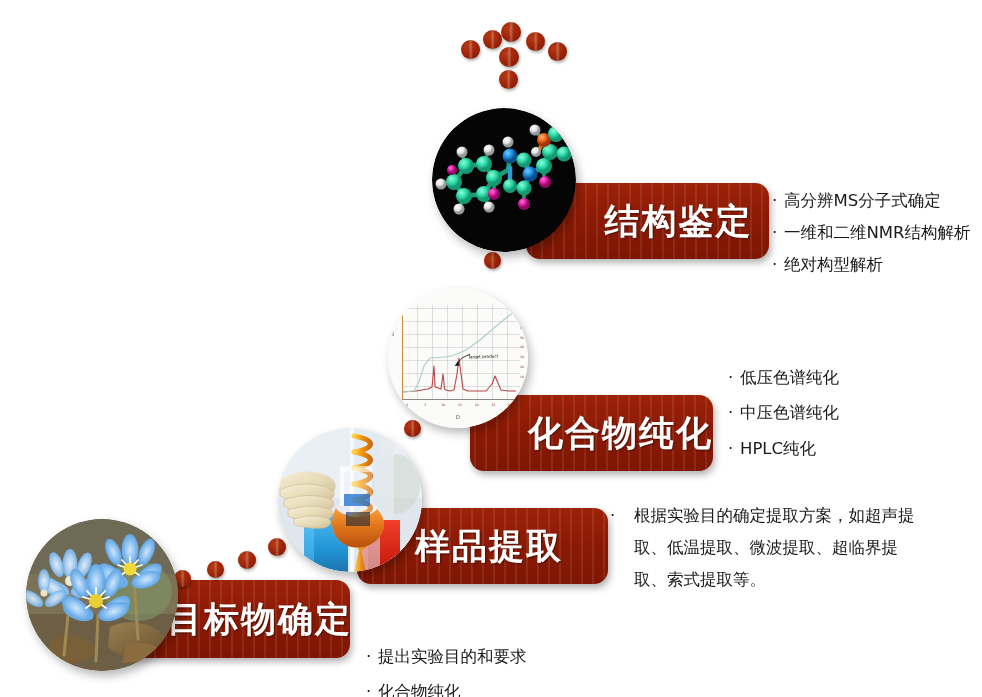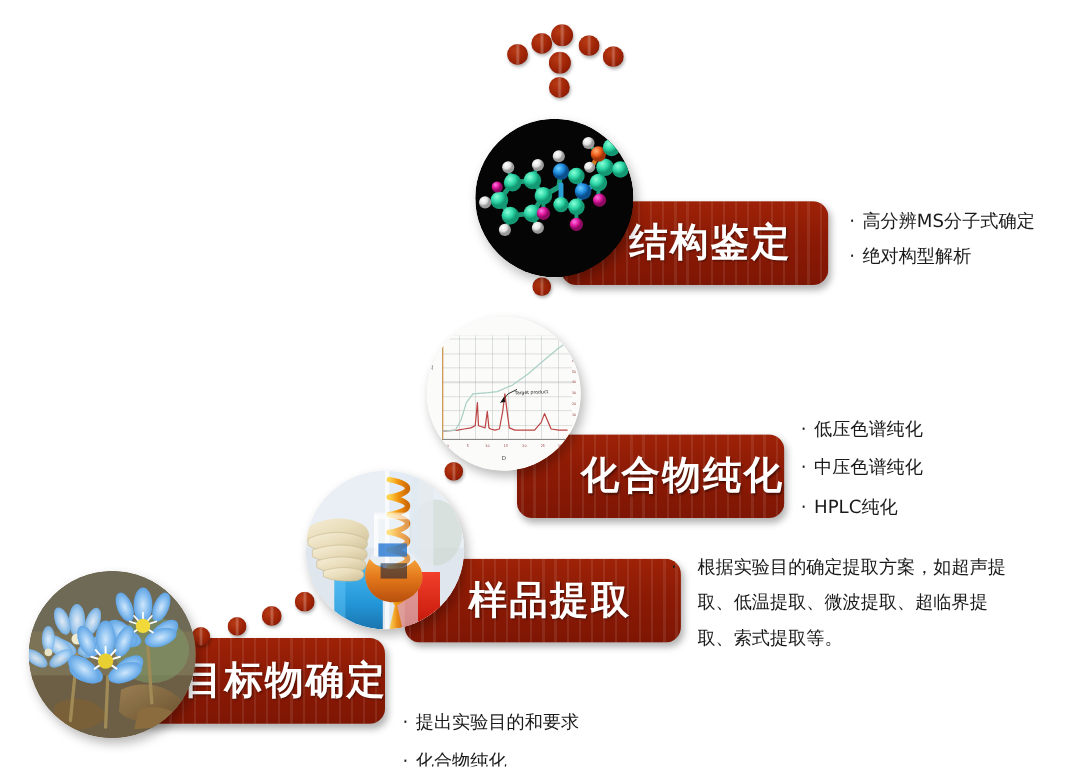--- a/index.html
+++ b/index.html
@@ -172,21 +172,21 @@
   <div>
     <div class="cdot" style="left:461px;top:40px;width:19px;height:19px;"></div>
     <div class="cdot" style="left:483px;top:30px;width:19px;height:19px;"></div>
     <div class="cdot" style="left:501px;top:22px;width:20px;height:20px;"></div>
     <div class="cdot" style="left:526px;top:32px;width:19px;height:19px;"></div>
     <div class="cdot" style="left:548px;top:42px;width:19px;height:19px;"></div>
     <div class="cdot" style="left:499px;top:47px;width:20px;height:20px;"></div>
     <div class="cdot" style="left:499px;top:70px;width:19px;height:19px;"></div>
   </div>
 
-  <div class="banner" style="left:510px;top:183px;width:243px;height:76px;padding-left:62px;">
+  <div class="banner" style="left:526px;top:183px;width:243px;height:76px;padding-left:62px;justify-content:center;">
     <span class="banner-label">结构鉴定</span>
   </div>
 
   <div class="circle" style="left:432px;top:108px;width:144px;height:144px;">
     <div class="circle-inner">
       <div class="mol-bg"></div>
       <svg viewBox="0 0 144 144" width="144" height="144" style="position:absolute;inset:0;">
         <defs>
           <radialGradient id="gC" cx="35%" cy="30%">
             <stop offset="0%" stop-color="#8affd8"></stop>
@@ -263,20 +263,21 @@
         <circle cx="141" cy="36" r="5.5" fill="url(#gH)"></circle>
         <circle cx="103" cy="22" r="5.5" fill="url(#gH)"></circle>
         <circle cx="127" cy="14" r="5.5" fill="url(#gH)"></circle>
         <circle cx="104" cy="44" r="5" fill="url(#gH)"></circle>
       </svg>
     </div>
   </div>
 
   <div class="bullets" style="left:772px;top:173px;width:205px;margin-top:12px;">
     <div class="li"><span class="dot-mark">·</span><span>高分辨MS分子式确定</span></div>
+    <div class="li"><span class="dot-mark">·</span><span>一维和二维NMR结构解析</span></div>
     <div class="li"><span class="dot-mark">·</span><span>绝对构型解析</span></div>
   </div>
 
   <div class="cdot" style="left:484px;top:252px;width:17px;height:17px;"></div>
 
   <div class="banner" style="left:470px;top:363px;width:243px;height:76px;padding-left:58px;margin-top:32px;">
     <span class="banner-label">化合物纯化</span>
   </div>
 
   <div class="circle" style="left:388px;top:288px;width:140px;height:140px;">
@@ -308,29 +309,29 @@
       <div class="chrom-tick" style="right:3%;top:62%;">10</div>
       <div class="chrom-tick" style="right:3%;top:55%;">20</div>
       <div class="chrom-tick" style="right:3%;top:48%;">30</div>
       <div class="chrom-tick" style="right:3%;top:41%;">40</div>
       <div class="chrom-tick" style="right:3%;top:34%;">50</div>
       <div class="chrom-tick" style="right:3%;top:27%;">60</div>
       <div class="chrom-tick" style="right:4%;top:20%;">70</div>
     </div>
   </div>
 
-  <div class="bullets" style="left:728px;top:372px;width:200px;line-height:2.15;">
+  <div class="bullets" style="left:728px;top:360px;width:200px;line-height:2.15;">
     <div class="li"><span class="dot-mark">·</span><span>低压色谱纯化</span></div>
     <div class="li"><span class="dot-mark">·</span><span>中压色谱纯化</span></div>
     <div class="li"><span class="dot-mark">·</span><span>HPLC纯化</span></div>
   </div>
 
   <div class="cdot" style="left:404px;top:420px;width:17px;height:17px;"></div>
 
-  <div class="banner" style="left:368px;top:508px;width:251px;height:76px;padding-left:58px;">
+  <div class="banner" style="left:357px;top:508px;width:251px;height:76px;padding-left:58px;">
     <span class="banner-label">样品提取</span>
   </div>
 
   <div class="circle" style="left:278px;top:428px;width:144px;height:144px;">
     <div class="circle-inner">
       <div class="flask-bg"></div>
       <svg viewBox="0 0 144 144" width="144" height="144" style="position:absolute;inset:0;">
         <defs>
           <linearGradient id="gGlove" x1="0" y1="0" x2="1" y2="1">
             <stop offset="0%" stop-color="#f7efd9"></stop>

